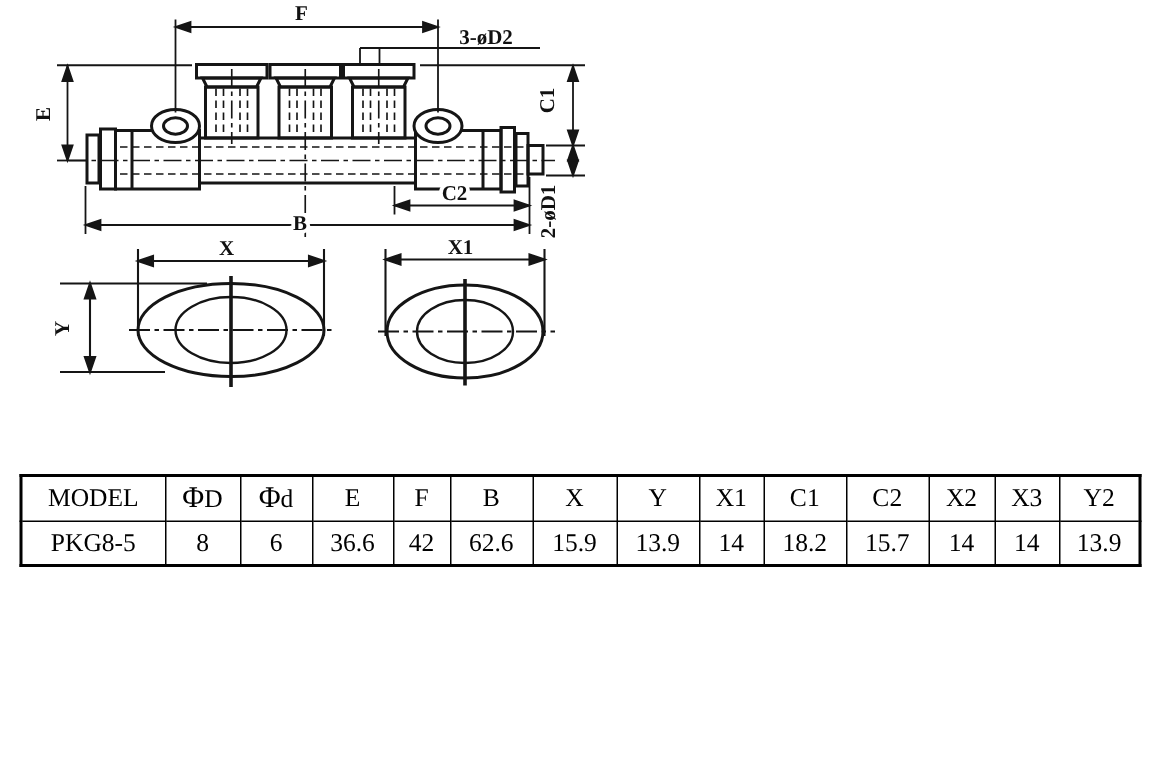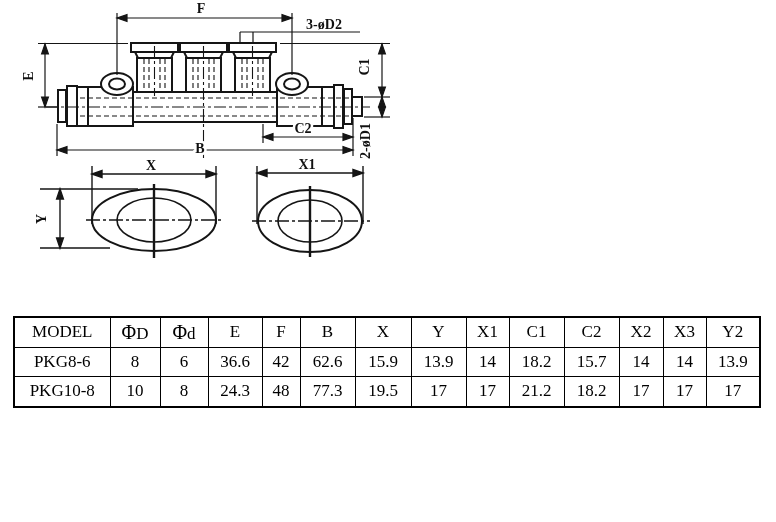--- a/index.html
+++ b/index.html
@@ -219,48 +219,32 @@
             <th>X1</th>
             <th>C1</th>
             <th>C2</th>
             <th>X2</th>
             <th>X3</th>
             <th>Y2</th>
           </tr>
         </thead>
       <tbody id="tbody">
           <tr>
-            <td>PKG8-6</td>
+            <td>PKG8-5</td>
             <td>8</td>
             <td>6</td>
             <td>36.6</td>
             <td>42</td>
             <td>62.6</td>
             <td>15.9</td>
             <td>13.9</td>
             <td>14</td>
             <td>18.2</td>
             <td>15.7</td>
             <td>14</td>
             <td>14</td>
             <td>13.9</td>
           </tr>
-          <tr>
-            <td>PKG10-8</td>
-            <td>10</td>
-            <td>8</td>
-            <td>24.3</td>
-            <td>48</td>
-            <td>77.3</td>
-            <td>19.5</td>
-            <td>17</td>
-            <td>17</td>
-            <td>21.2</td>
-            <td>18.2</td>
-            <td>17</td>
-            <td>17</td>
-            <td>17</td>
-          </tr>
         </tbody>
     </table>
   </div>
 
 </div>
 
 </body></html>

